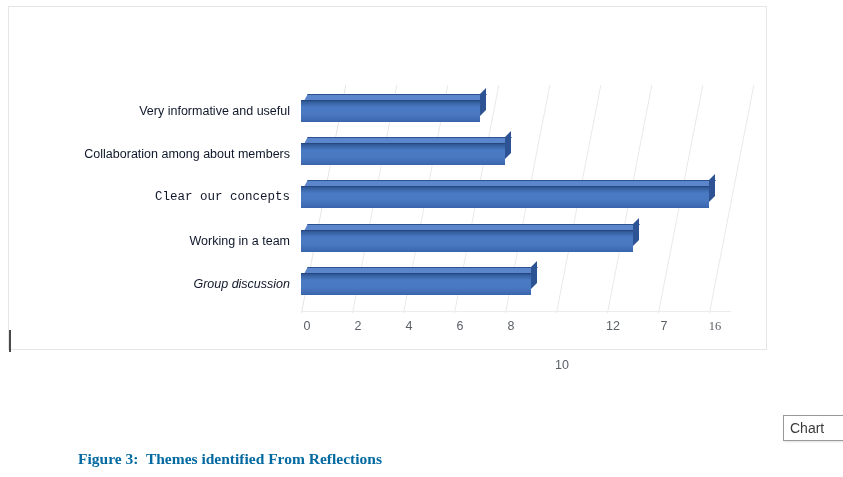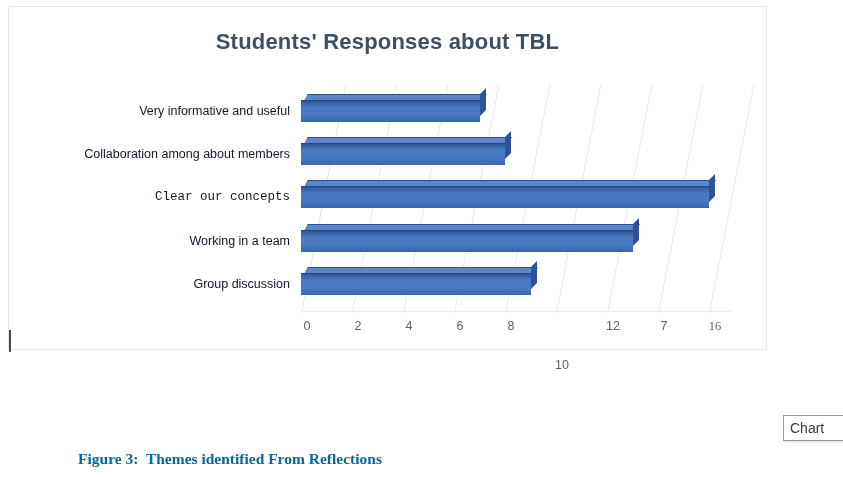--- a/index.html
+++ b/index.html
@@ -149,21 +149,20 @@
     line-height:24px;
     padding-left:6px;
     box-shadow:1px 1px 2px rgba(0,0,0,.12);
   }
 </style>
 </head>
 <body>
 
 <div id="chart-frame">
 
-  <div id="chart-title">Students' Responses about TBL</div>
 
   <div id="plot">
     <div id="gridlines">
         <div class="gridline axis0" style="left: 292px;"></div>
         <div class="gridline" style="left: 343px;"></div>
         <div class="gridline" style="left: 394px;"></div>
         <div class="gridline" style="left: 445px;"></div>
         <div class="gridline" style="left: 496px;"></div>
         <div class="gridline" style="left: 547px;"></div>
         <div class="gridline" style="left: 598px;"></div>
@@ -196,21 +195,21 @@
           <div class="bar-top"></div>
           <div class="bar-side"></div>
           <div class="bar-face"></div>
         </div>
       </div>
     <div id="cat-labels">
         <div class="cat-label" style="top: 97px;">Very informative and useful</div>
         <div class="cat-label" style="top: 140.2px;">Collaboration among about members</div>
         <div class="cat-label" style="top: 183.4px; font-family: Liberation Mono, monospace;">Clear our concepts</div>
         <div class="cat-label" style="top: 226.6px;">Working in a team</div>
-        <div class="cat-label" style="top: 269.8px;">Group discussion</div>
+        <div class="cat-label" style="top: 269.8px; font-style: italic;">Group discussion</div>
       </div>
     <div id="tick-labels">
         <div class="tick-label" style="left: 298px;">0</div>
         <div class="tick-label" style="left: 349px;">2</div>
         <div class="tick-label" style="left: 400px;">4</div>
         <div class="tick-label" style="left: 451px;">6</div>
         <div class="tick-label" style="left: 502px;">8</div>
         <div class="tick-label" style="left: 553px; margin-top: 39px;">10</div>
         <div class="tick-label" style="left: 604px;">12</div>
         <div class="tick-label" style="left: 655px;">7</div>

